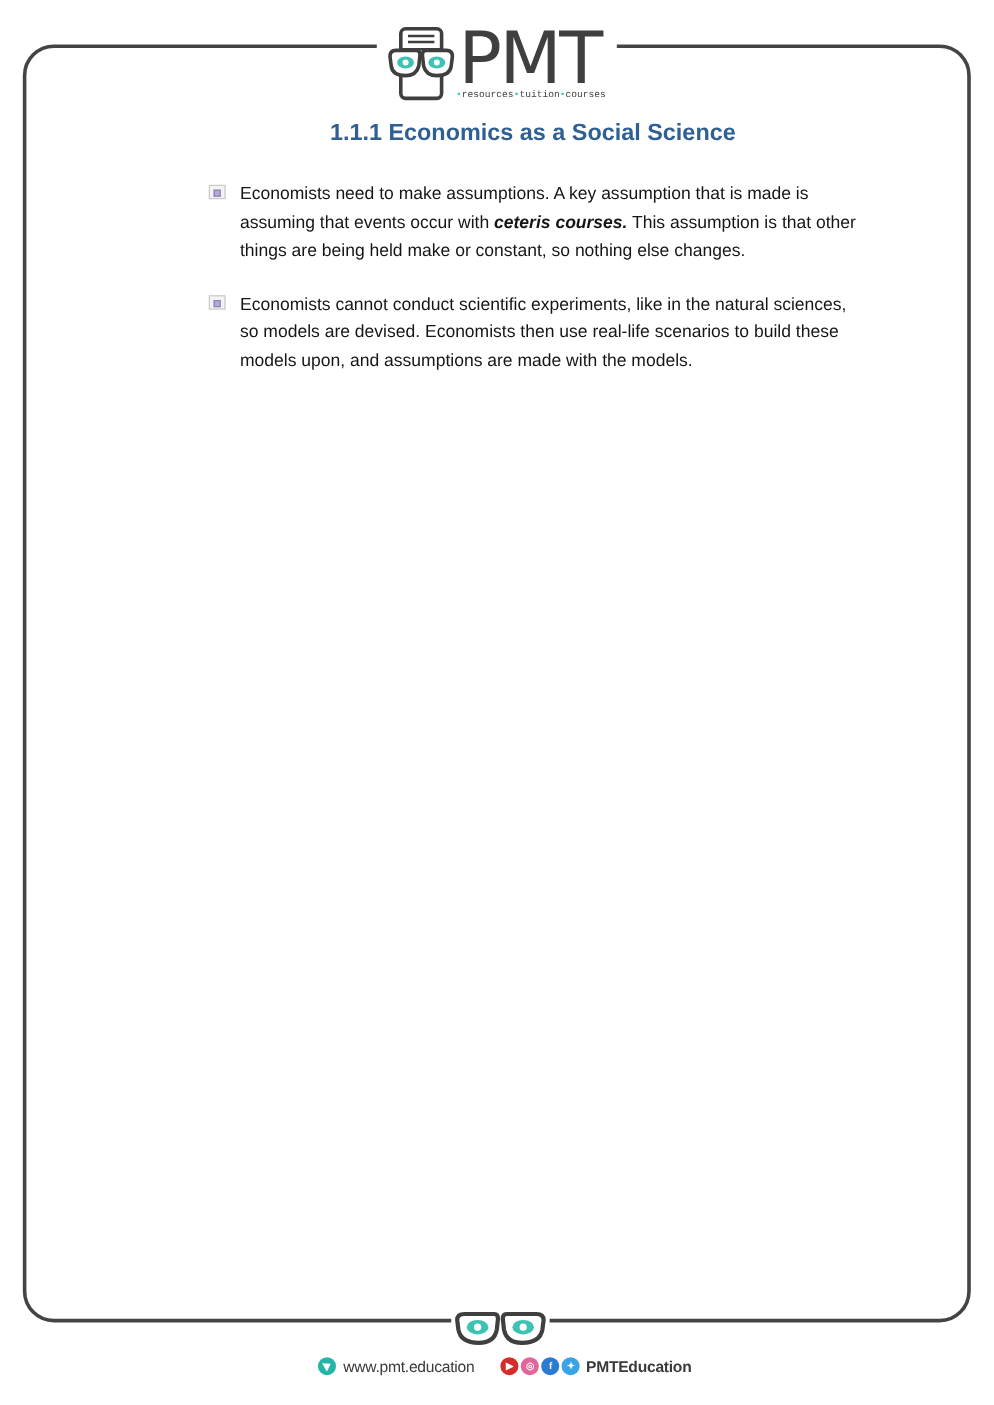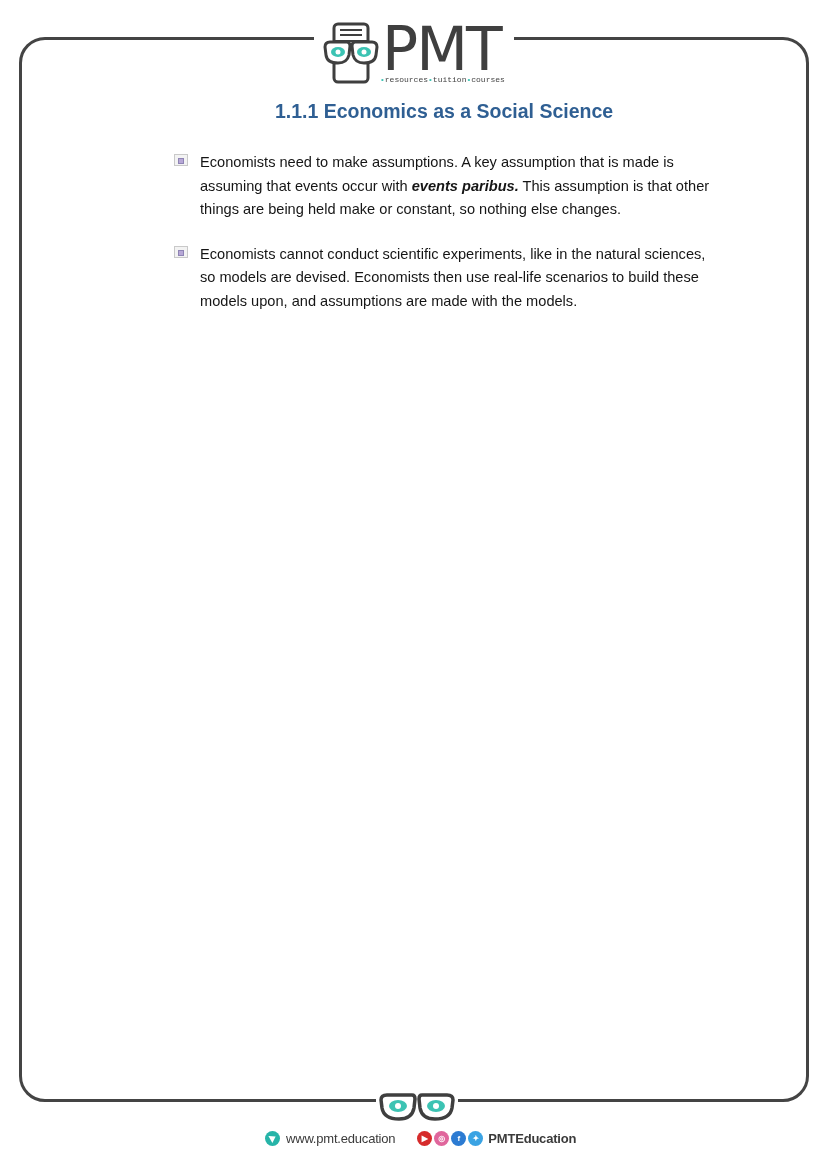--- a/index.html
+++ b/index.html
@@ -74,21 +74,21 @@
   <div class="logo-tag">
     <span class="dot">•</span><span>resources</span><span class="dot">•</span><span>tuition</span><span class="dot">•</span><span>courses</span>
   </div>
 </div>
 
 <div class="title">1.1.1 Economics as a Social Science</div>
 
 <div class="bullets">
   <div class="bullet">
     <span class="bullet-icon"></span>
-    <div class="bullet-text"><span>Economists need to make assumptions. A key assumption that is made is assuming that events occur with </span><span class="em">events paribus.</span><span> This assumption is that other things are being held make or constant, so nothing else changes.</span></div>
+    <div class="bullet-text"><span>Economists need to make assumptions. A key assumption that is made is assuming that events occur with </span><span class="em">ceteris courses.</span><span> This assumption is that other things are being held make or constant, so nothing else changes.</span></div>
   </div>
   <div class="bullet">
     <span class="bullet-icon"></span>
     <div class="bullet-text"><span>Economists cannot conduct scientific experiments, like in the natural sciences, so models are devised. Economists then use real-life scenarios to build these models upon, and assumptions are made with the models.</span></div>
   </div>
 </div>
 
 <div class="footer-glasses">
   <svg width="76" height="30" viewBox="0 0 76 30">
     <path d="M2 8 Q2 3 8 3 L33 3 Q36 3 36 7 L35 16 Q33 27 20 27 Q5 27 3 16 Z" fill="#fff" stroke="#3f3f3f" stroke-width="3.5"></path>

